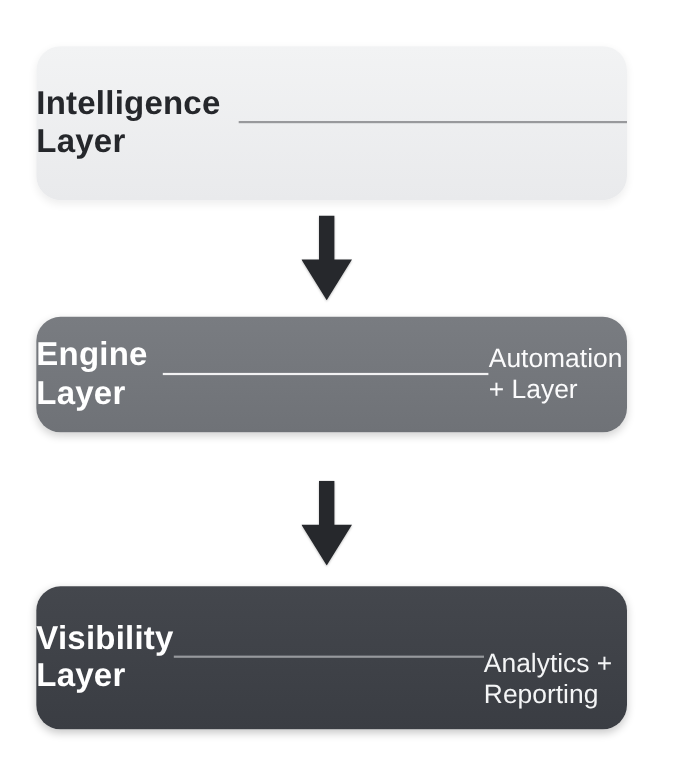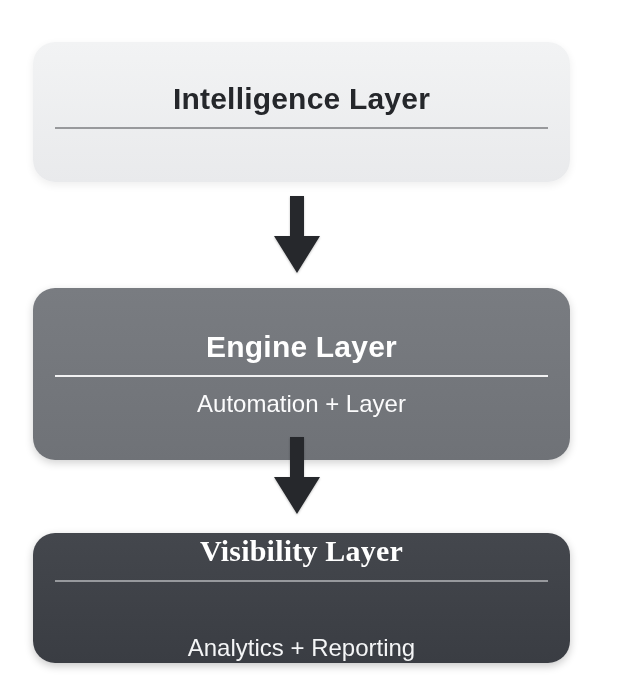--- a/index.html
+++ b/index.html
@@ -14,34 +14,34 @@
     background: #ffffff;
     overflow: hidden;
     font-family: "Liberation Sans", "DejaVu Sans", sans-serif;
   }
   .layer-box {
     position: absolute;
     left: 33px;
     width: 537px;
     border-radius: 22px;
     display: flex;
-    flex-direction: column;
+    flex-direction: row;
     align-items: center;
     justify-content: center;
     box-sizing: border-box;
   }
   .layer-0 {
     top: 42px;
     height: 140px;
     background: linear-gradient(180deg, #f2f3f4 0%, #e9eaec 100%);
     box-shadow: 0 3px 8px rgba(0,0,0,0.07);
   }
   .layer-1 {
     top: 288px;
-    height: 172px;
+    height: 105px;
     background: linear-gradient(180deg, #797c81 0%, #6f7277 100%);
     box-shadow: 0 3px 8px rgba(0,0,0,0.18);
   }
   .layer-2 {
     top: 533px;
     height: 130px;
     background: linear-gradient(180deg, #44474d 0%, #3a3d43 100%);
     box-shadow: 0 3px 8px rgba(0,0,0,0.22);
   }
   .layer-title {
@@ -89,18 +89,18 @@
     <div class="layer-title" style="color: rgb(255, 255, 255);">Engine Layer</div>
     <div class="layer-divider" style="background: rgb(242, 242, 243);"></div>
     <div class="layer-subtitle" style="color: rgb(251, 251, 252);">Automation + Layer</div>
   </div>
 
   <svg class="flow-arrow arrow-2" viewBox="0 0 46 77" xmlns="http://www.w3.org/2000/svg">
     <path d="M16,0 H30 V40 H46 L23,77 L0,40 H16 Z" fill="#26282C"></path>
   </svg>
 
   <div class="layer-box layer-2">
-    <div class="layer-title" style="color: rgb(255, 255, 255); font-family: Liberation Serif, serif;">Visibility Layer</div>
+    <div class="layer-title" style="color: rgb(255, 255, 255);">Visibility Layer</div>
     <div class="layer-divider" style="background: rgb(151, 153, 157);"></div>
     <div class="layer-subtitle" style="color: rgb(244, 245, 246); margin-top: 39px;">Analytics + Reporting</div>
   </div>
 
 </div>
 
 </body></html>

